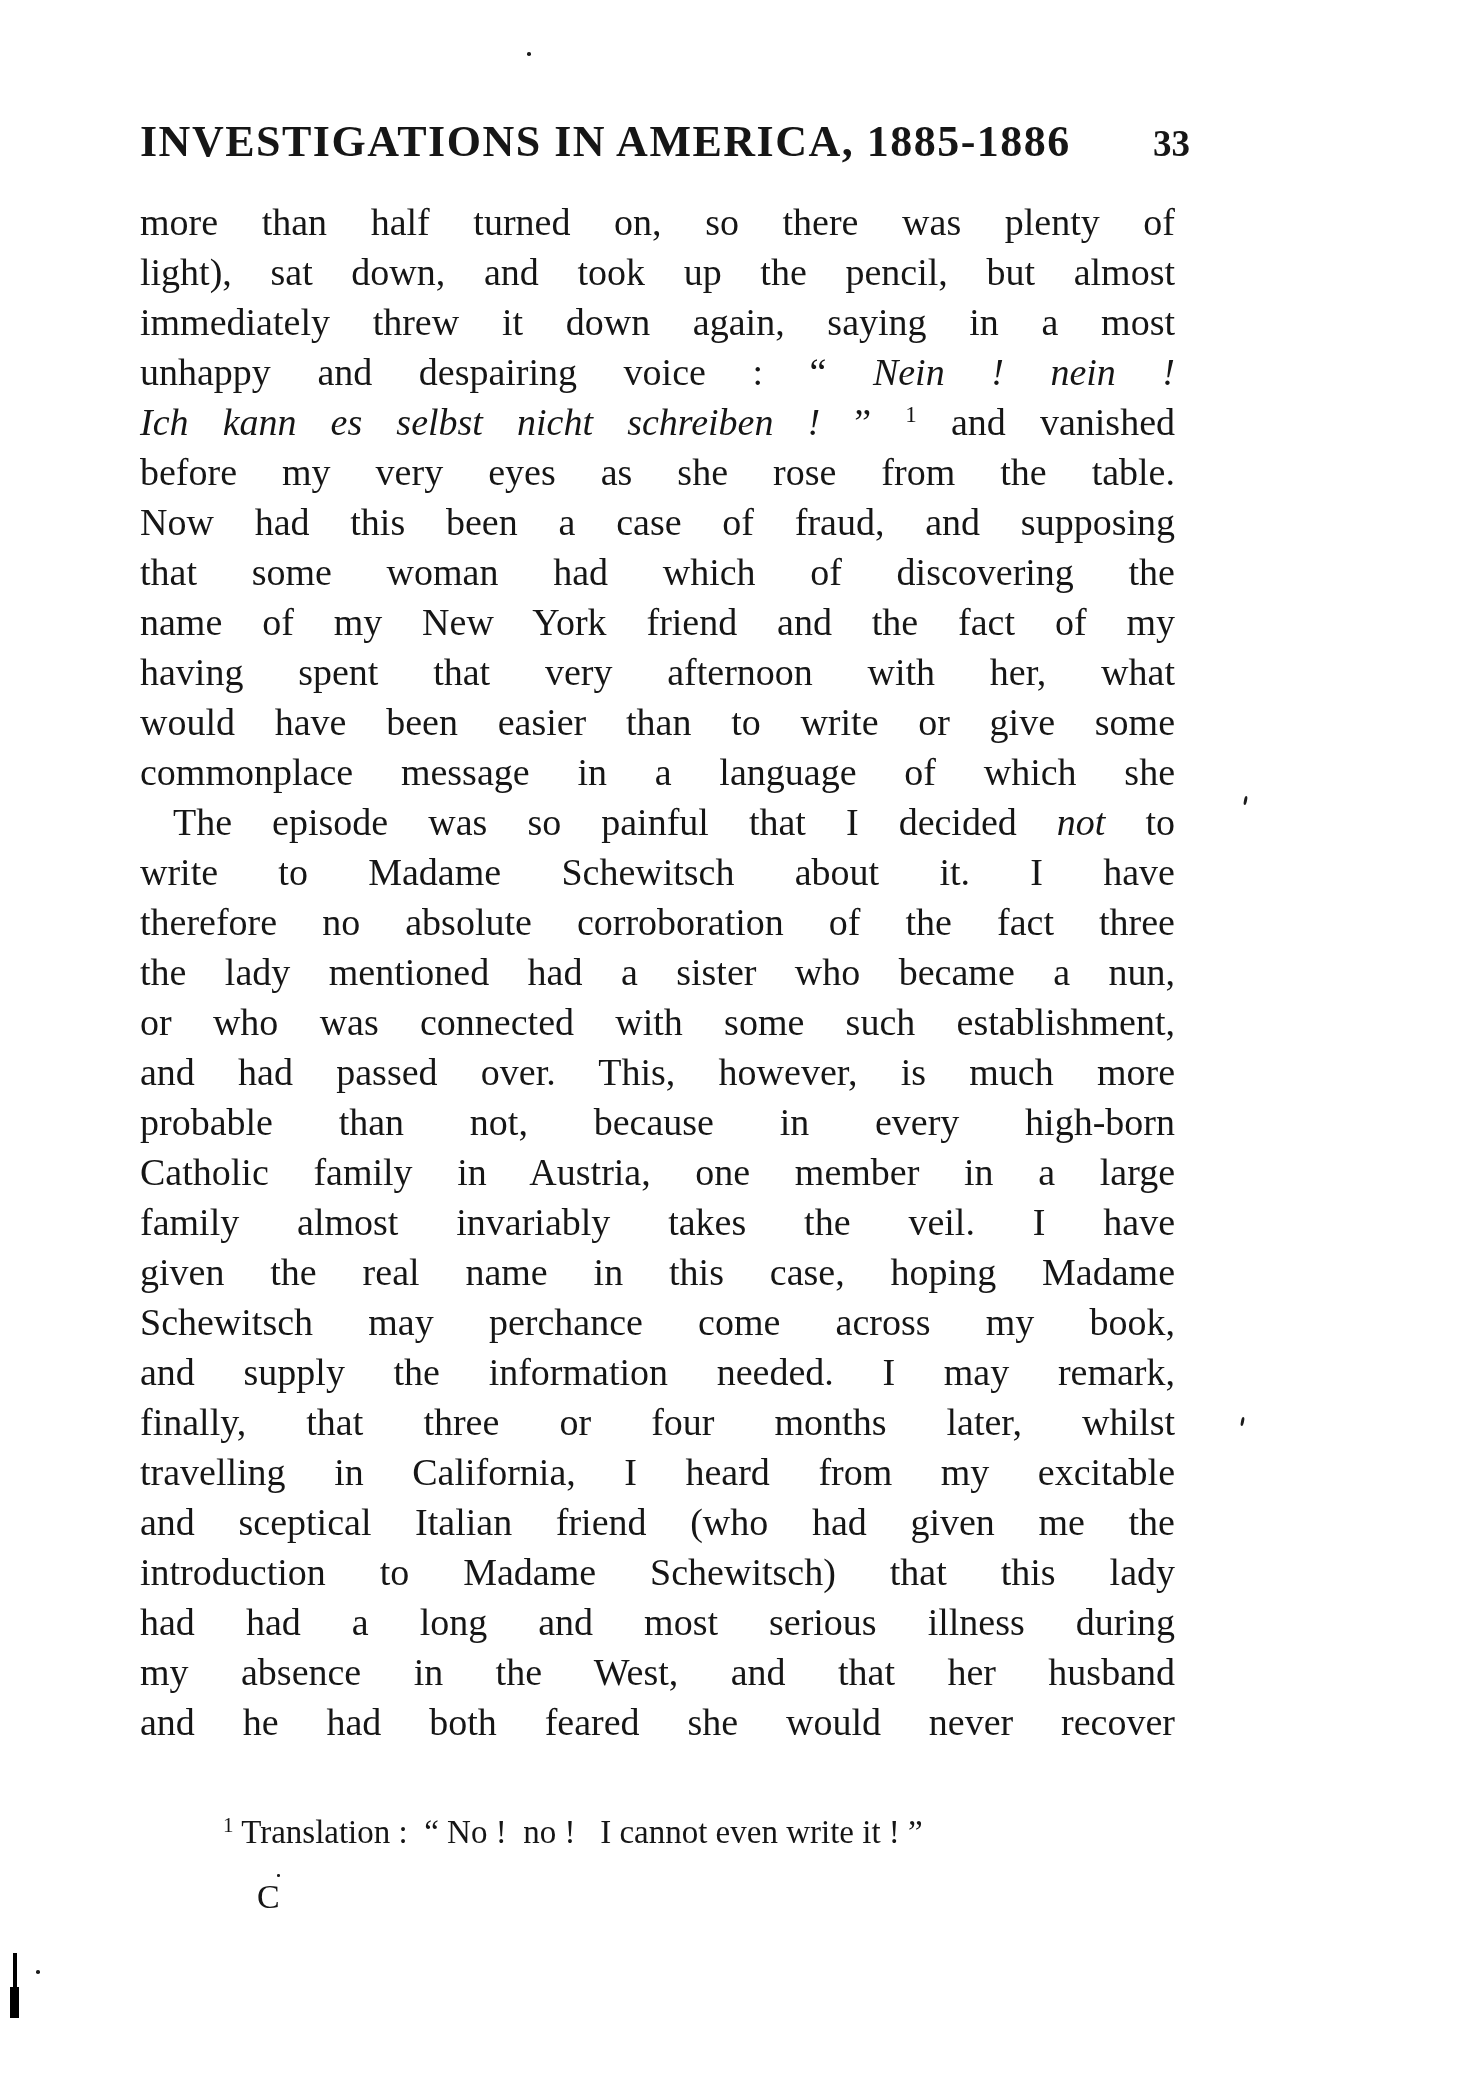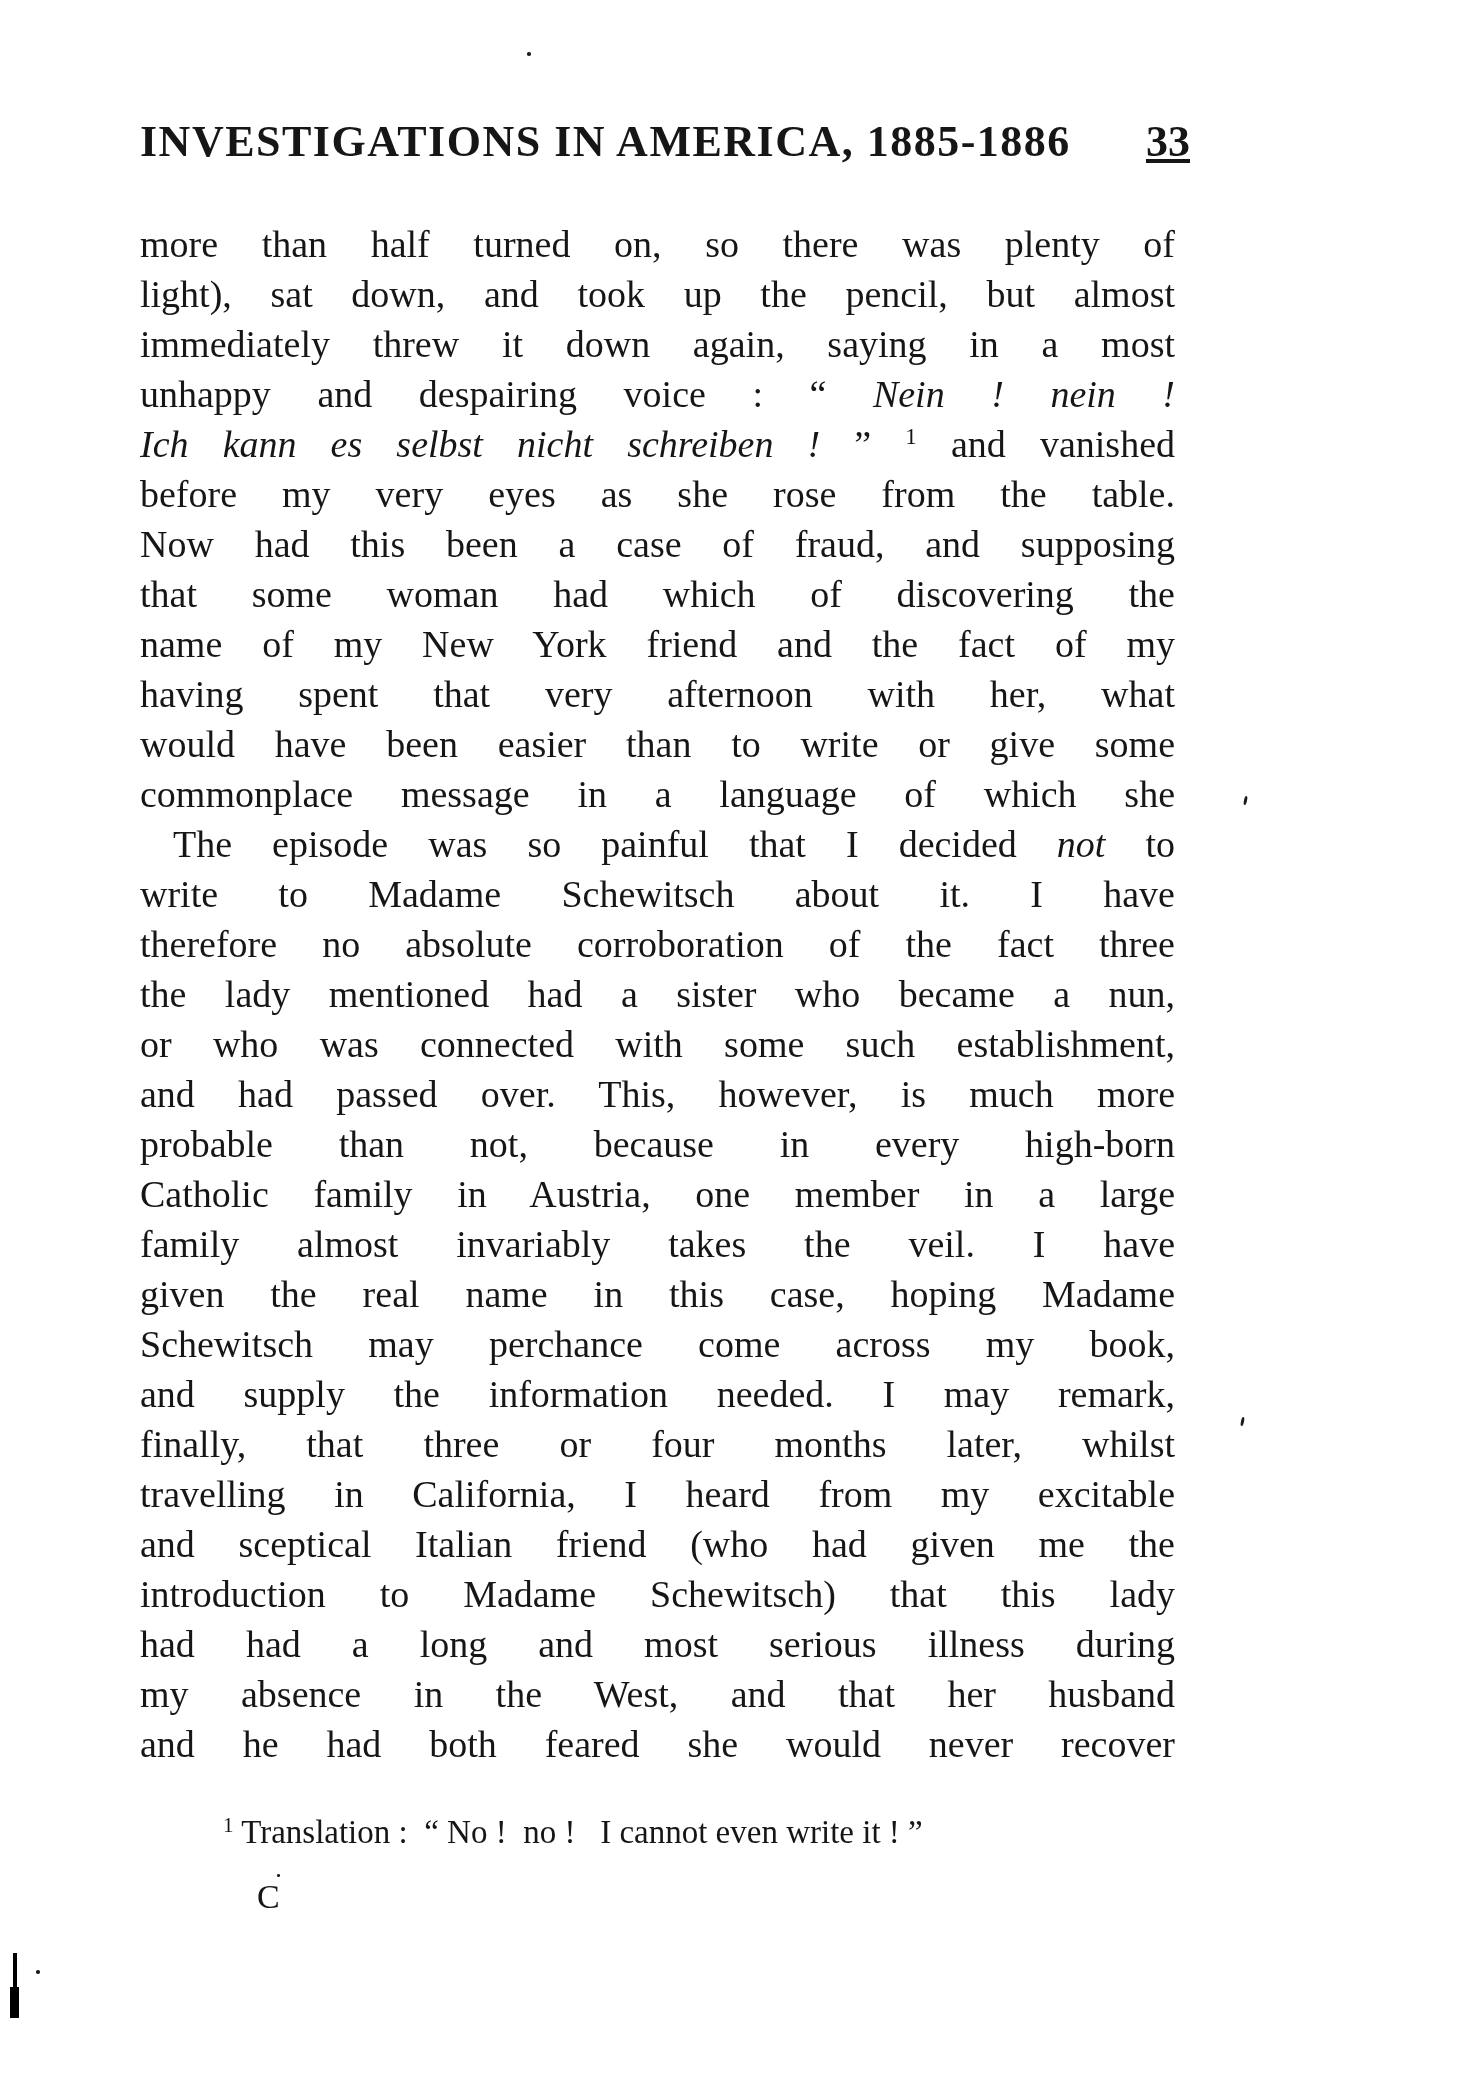--- a/index.html
+++ b/index.html
@@ -14,27 +14,26 @@
   .page { position:absolute; inset:0; }
 
   .running-head {
     position:absolute; left:140px; top:116px; width:1050px;
     display:flex; justify-content:space-between; align-items:baseline;
   }
   .running-head .title {
     font-size:44px; font-weight:bold; letter-spacing:1.5px; white-space:nowrap;
   }
   .running-head .pagenum {
-    font-size:44px; font-weight:bold; letter-spacing:0;text-decoration:underline;
+    font-size:37px; font-weight:bold; letter-spacing:0;
   }
 
   .body-text {
     position:absolute; left:140px; top:197px; width:1035px;
     font-size:38px;
-    margin-top:22px;
   }
   .line { height:50px; line-height:50px; }
   .just { text-align:justify; text-align-last:justify; }
   .left { text-align:left; text-align-last:left; }
   .indent { text-indent:33px; }
   .it { font-style:italic;font-family:Liberation Serif, serif; }
   .sup { font-size:23px; vertical-align:13px; line-height:0; }
 
   .footnote {
     position:absolute; left:223px; top:1812px;

